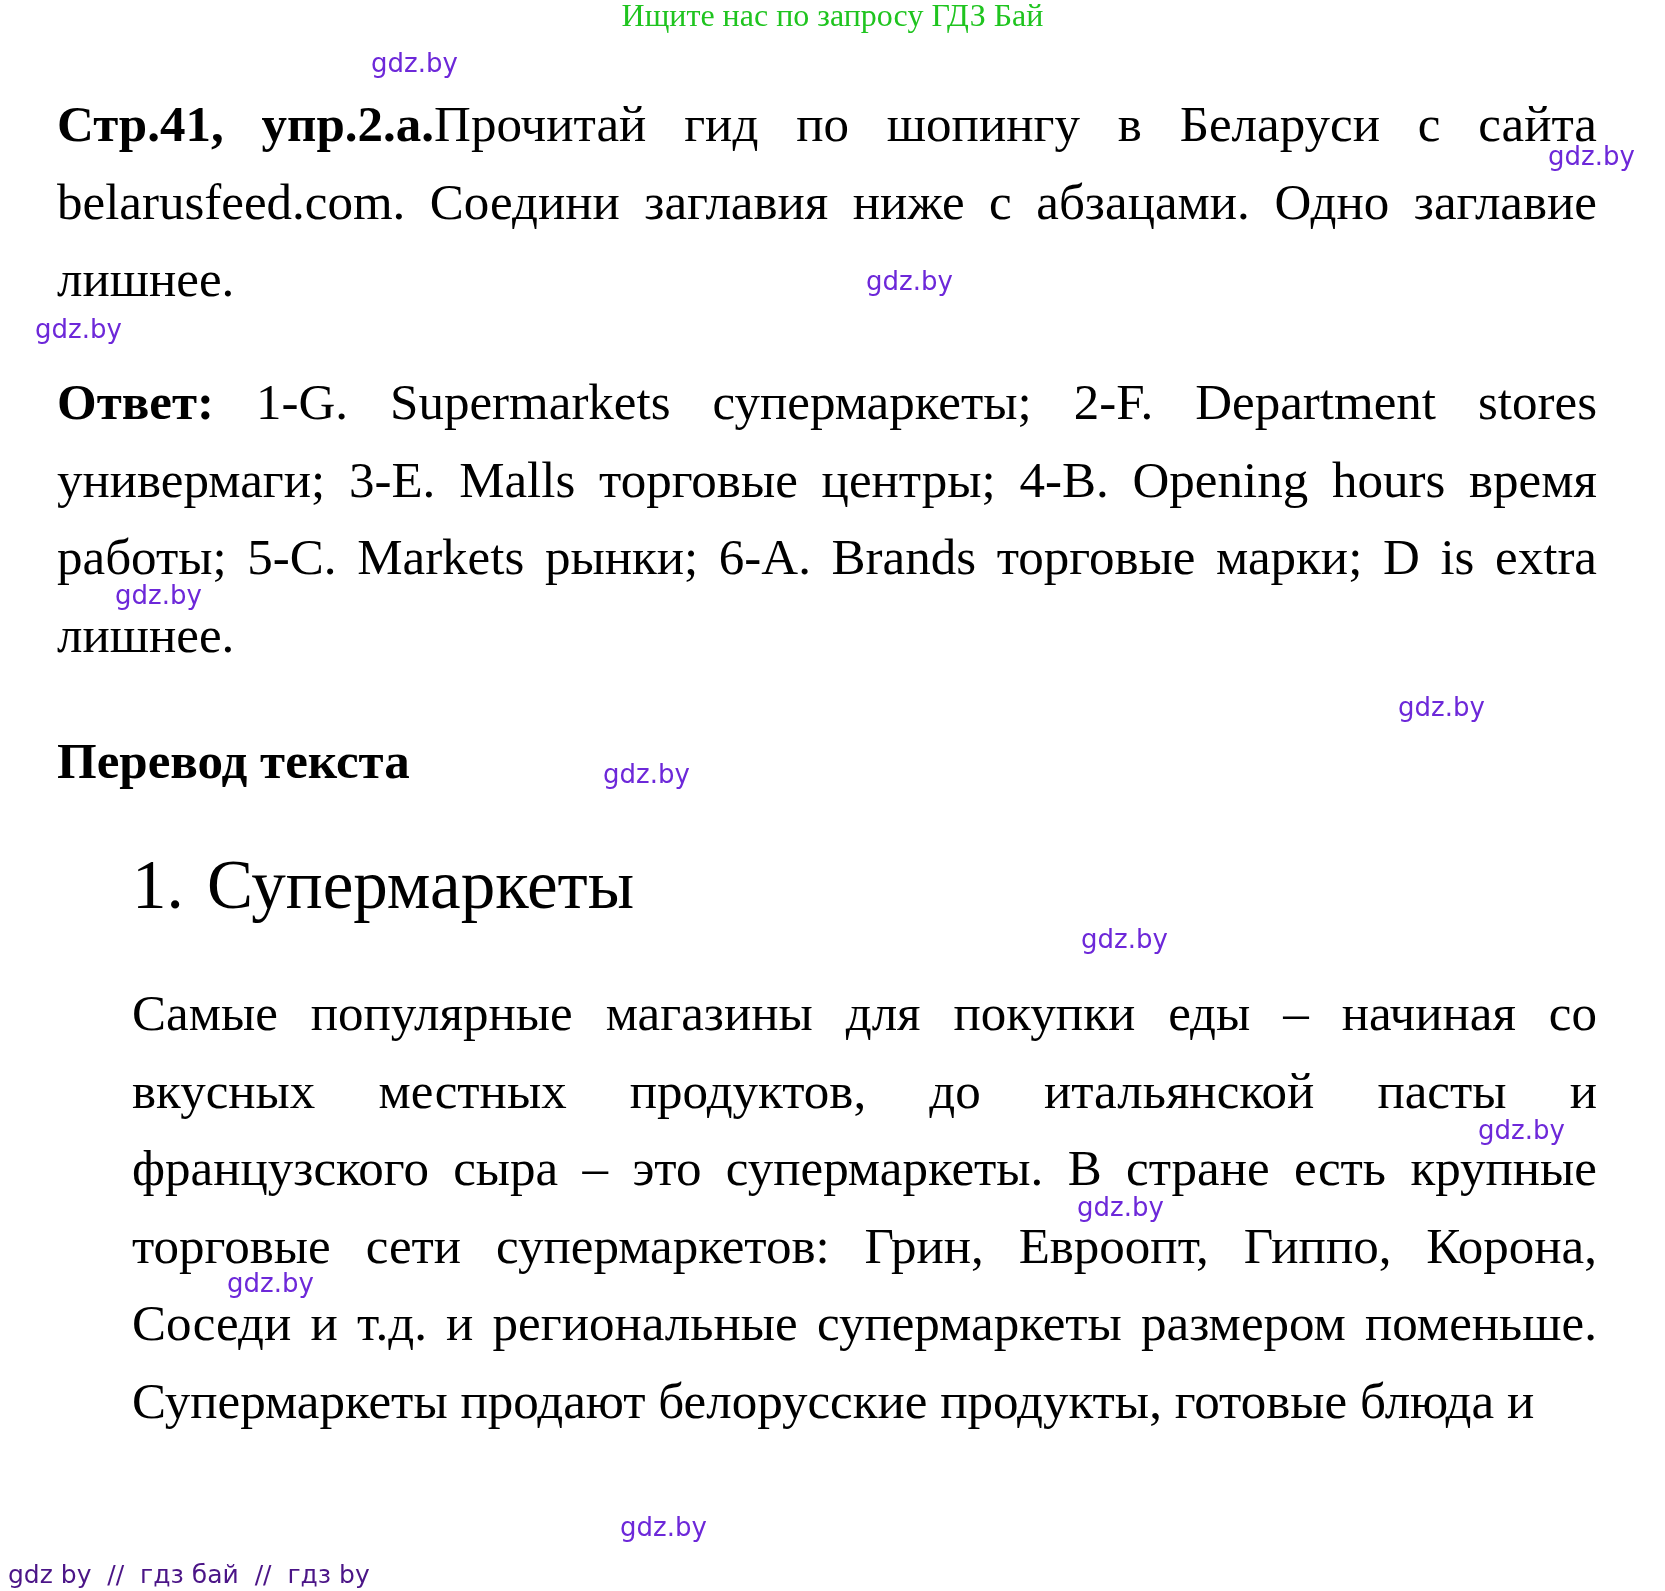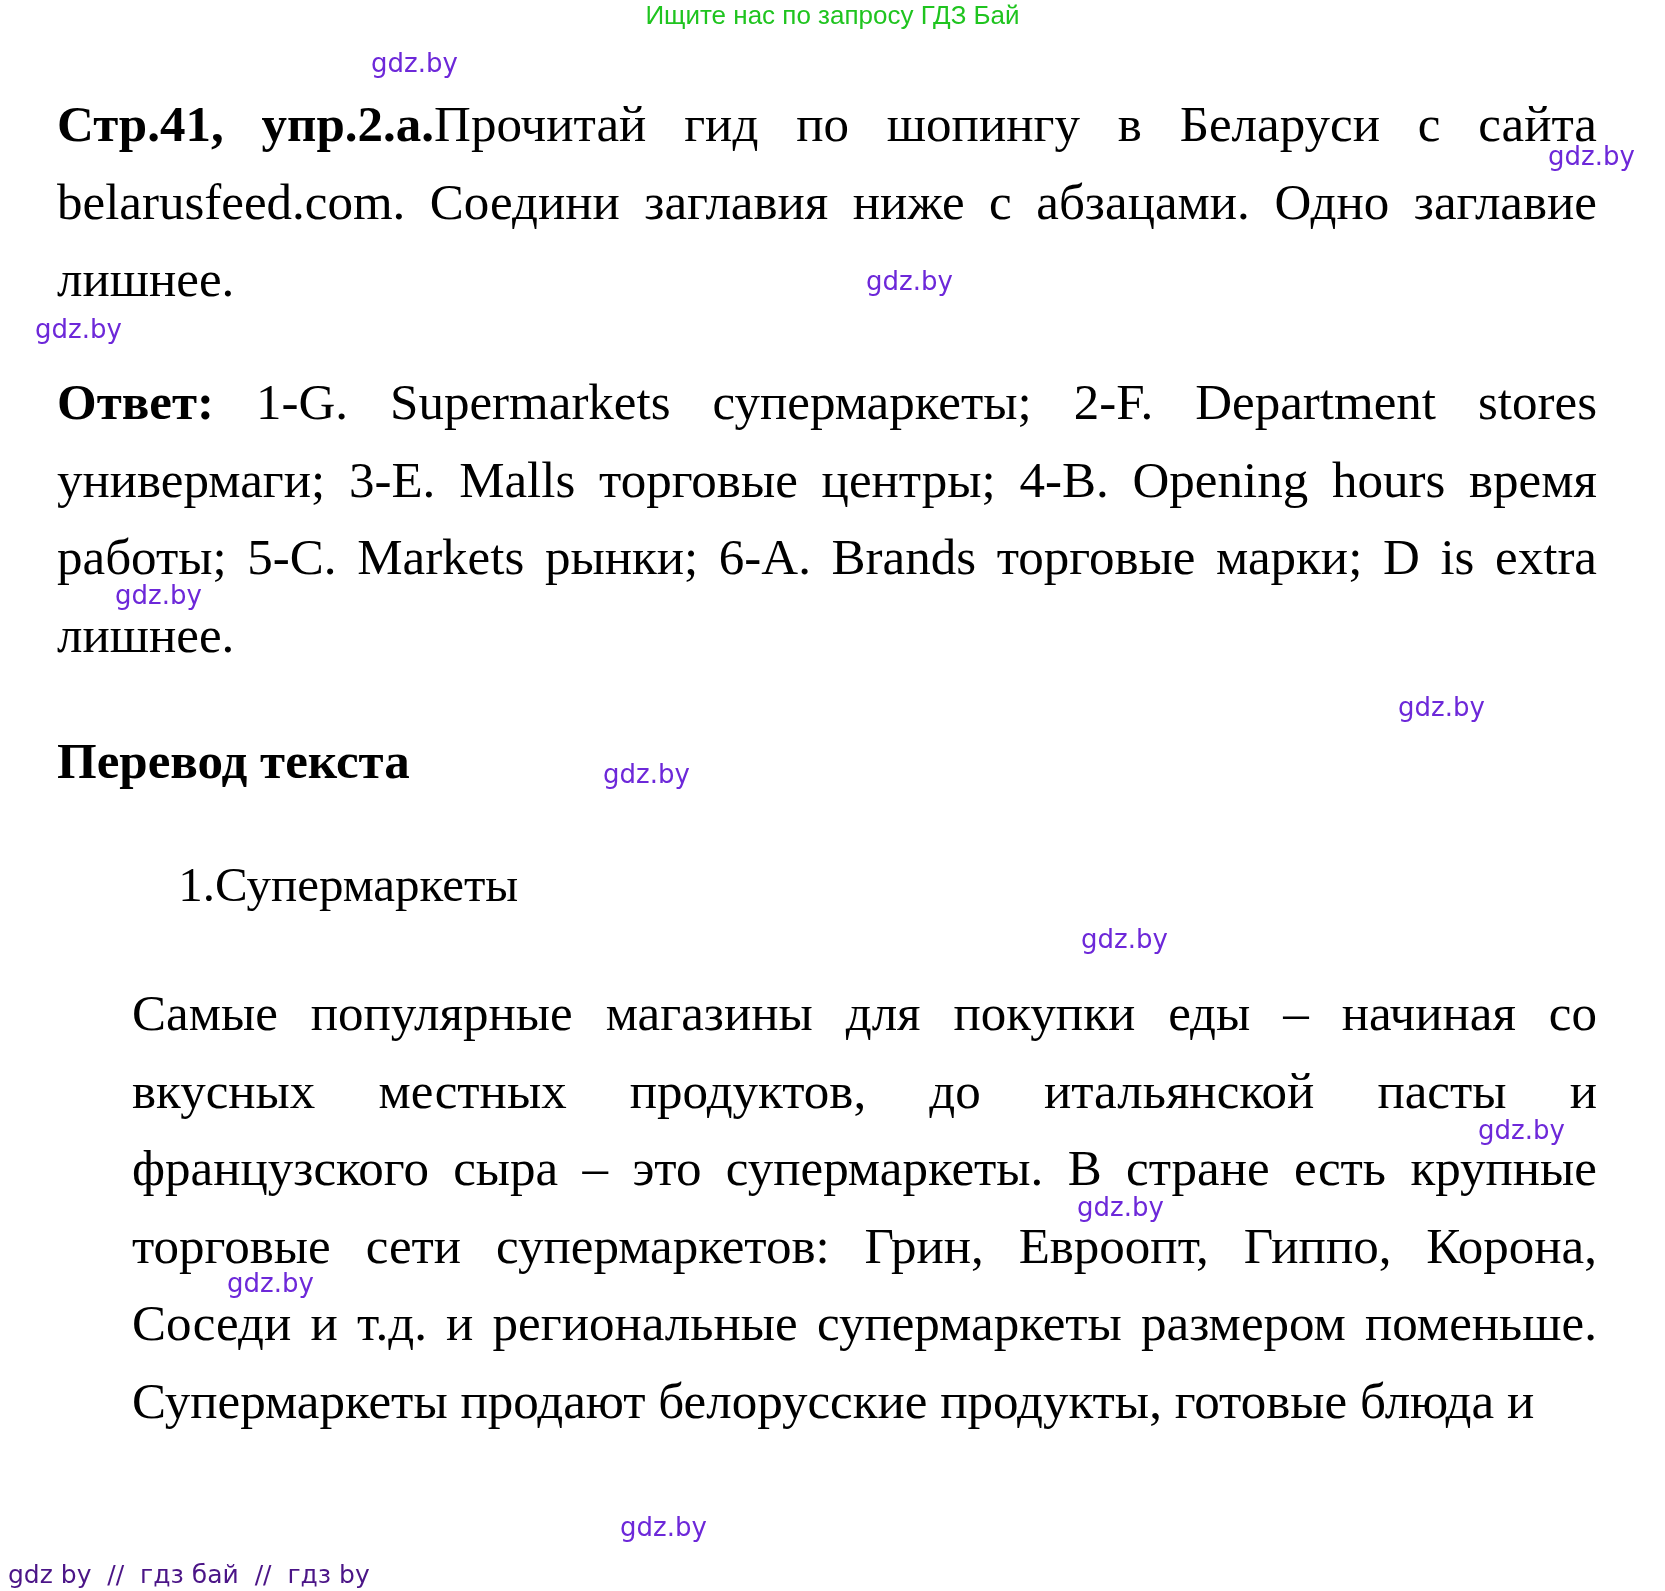--- a/index.html
+++ b/index.html
@@ -13,60 +13,59 @@
       position: relative;
       overflow: hidden;
       color: #000000;
     }
     .banner {
       position: absolute;
       top: 0;
       left: 0;
       width: 1665px;
       text-align: center;
-      font-family: Liberation Sans, sans-serif;
-      font-size: 26px;
+      font-family: Liberation Serif, serif;
+      font-size: 32px;
       line-height: 30px;
       color: #1fc41f;
     }
     .wm {
       position: absolute;
       font-family: "DejaVu Sans", sans-serif;
       font-size: 26px;
       line-height: 30px;
       color: #6d28d9;
       white-space: nowrap;
     }
     .serif {
       font-family: "Liberation Serif", serif;
       color: #000000;
-      text-align: right;
     }
     .block {
       position: absolute;
       left: 57px;
       width: 1540px;
       font-size: 51px;
       line-height: 77.5px;
       text-align: justify;
     }
     .block b { font-weight: bold; margin-top: 12px; }
     .heading {
       position: absolute;
       left: 57px;
       top: 726px;
       font-size: 51px;
       line-height: 70px;
       font-weight: bold;
     }
     .item-title {
       position: absolute;
-      left: 140px;
+      left: 132px;
       top: 850px;
-      font-size: 49px;
+      font-size: 69px;
       line-height: 70px;
       white-space: nowrap;
     }
     .item-title .num { display: inline-block; width: 75px; }
     .para {
       position: absolute;
       left: 132px;
       top: 975px;
       width: 1465px;
       font-size: 51px;

